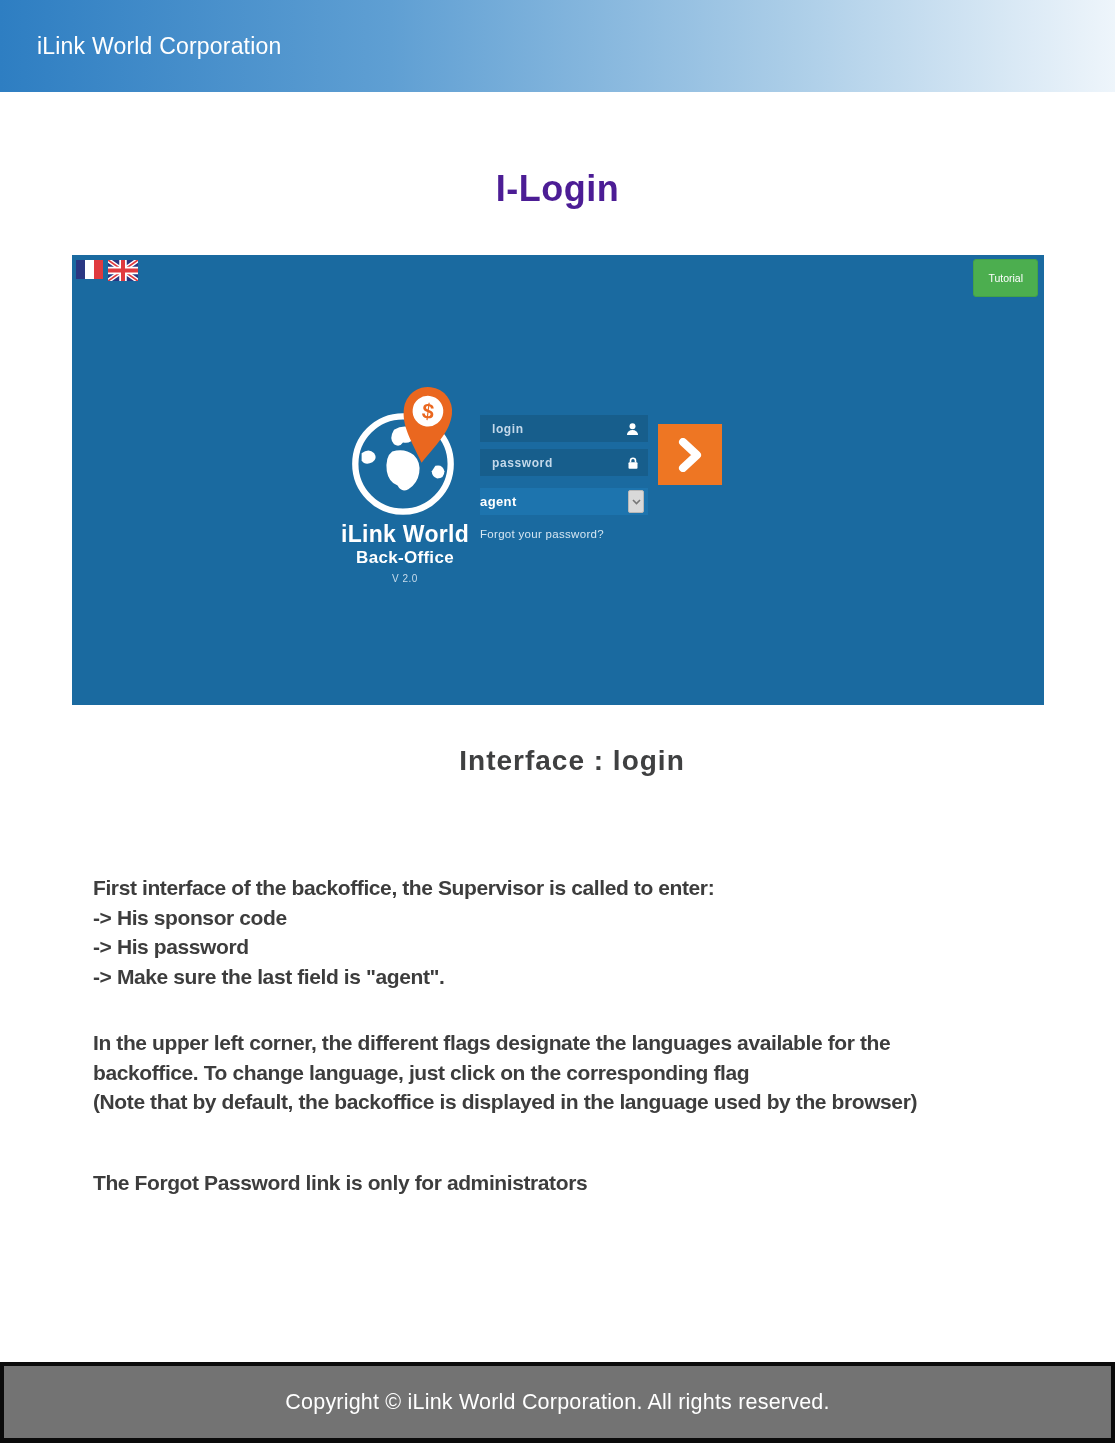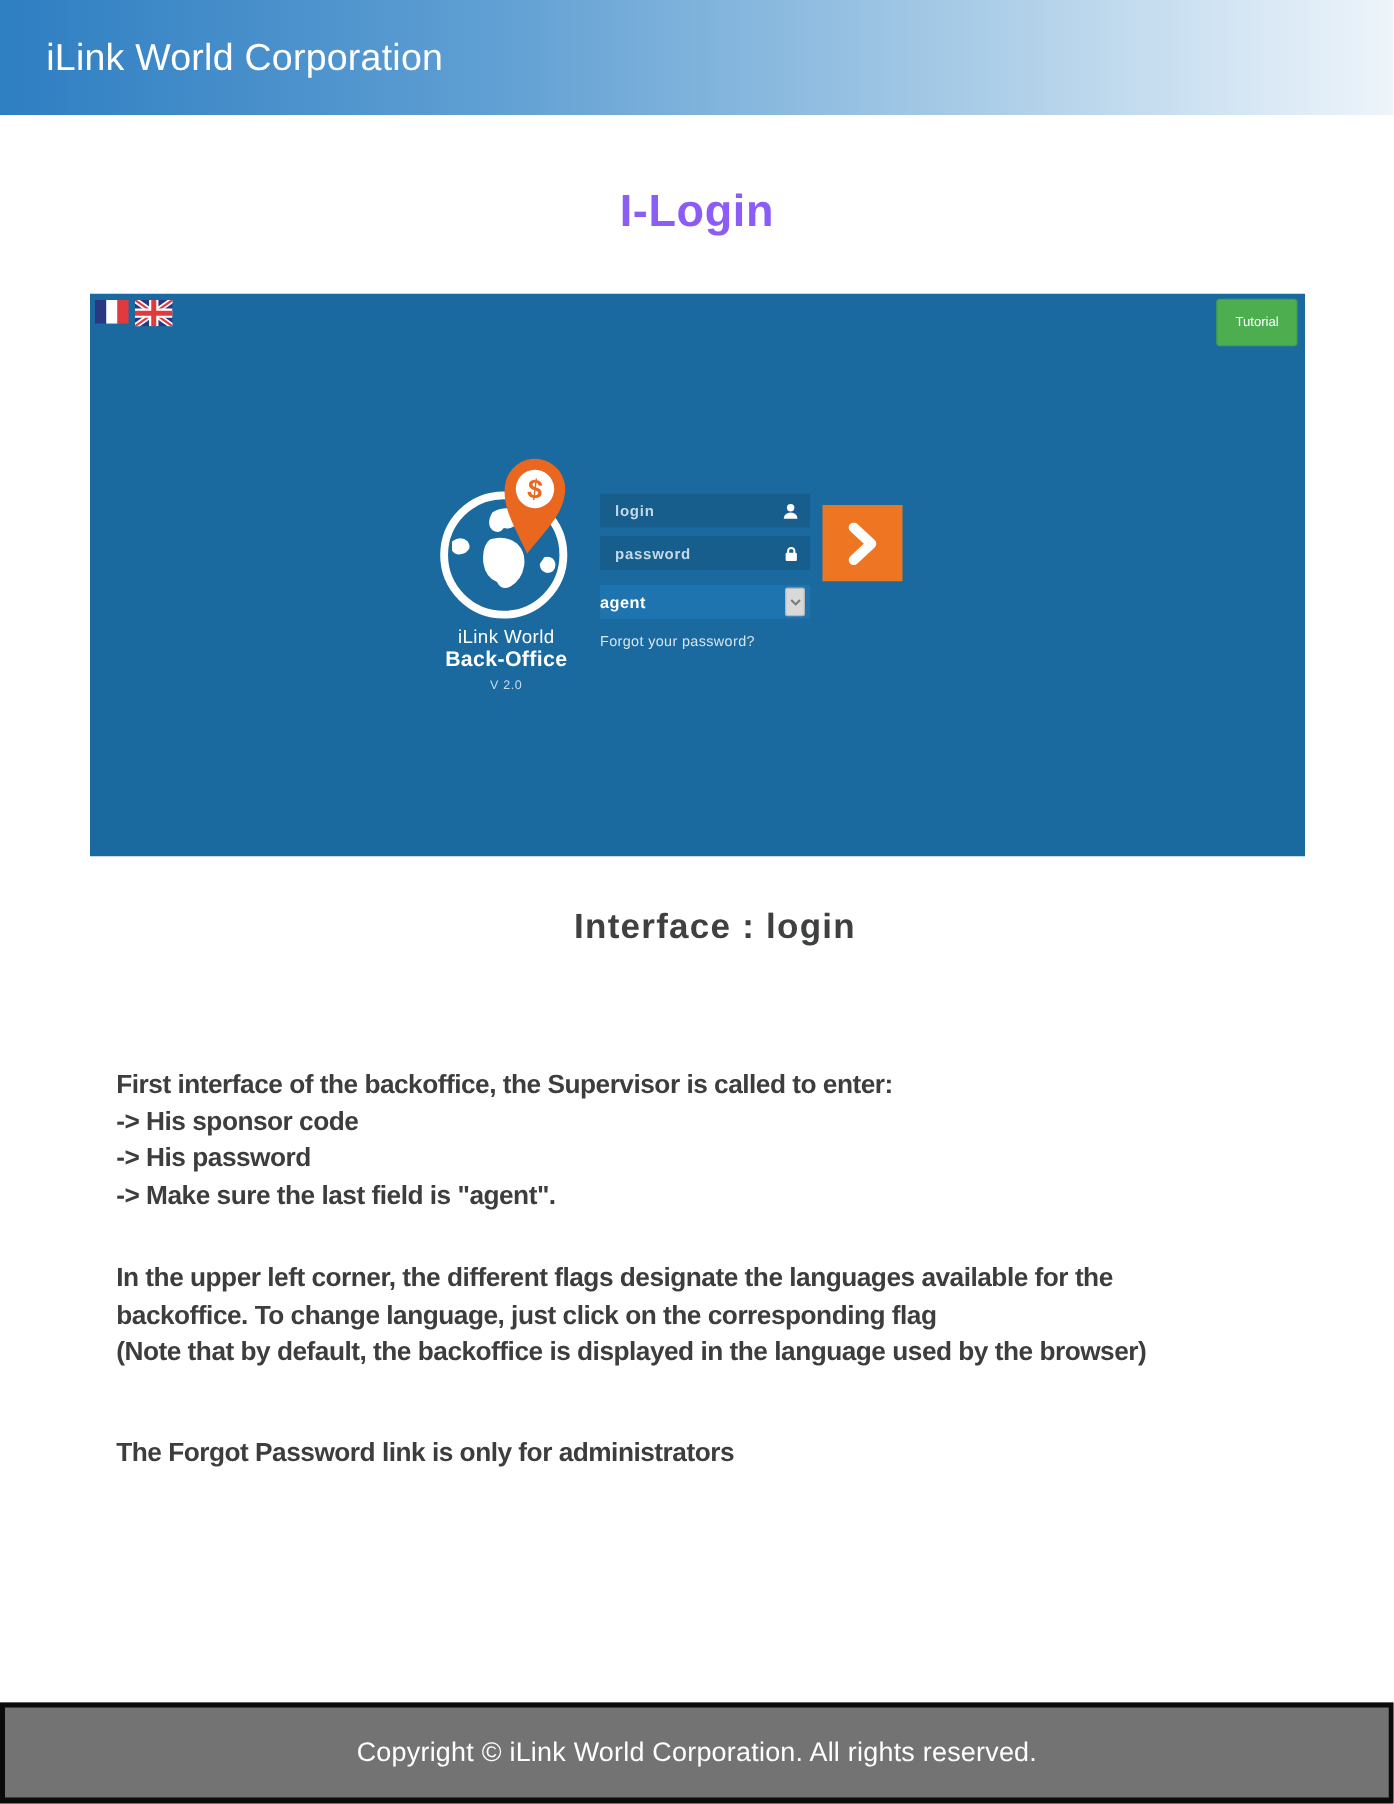--- a/index.html
+++ b/index.html
@@ -15,32 +15,32 @@
 
   
   .doc-header {
     height: 92px;
     background: linear-gradient(90deg, #2e7ec2 0%, #5f9fd3 35%, #a9cce7 70%, #eef5fb 100%);
     color: #ffffff;
     display: flex;
     flex-direction: column;
     justify-content: center;
     padding-left: 37px;
-    font-size: 30px;
+    font-size: 23px;
     line-height: 31px;
     letter-spacing: 0.2px;
   }
 
   
   .page-title {
-    margin-top: 56px;
+    margin-top: 76px;
     text-align: center;
     font-size: 36px;
     font-weight: bold;
-    color: #8b5cf6;
+    color: #4c1d95;
     letter-spacing: 0.5px;
   }
 
   
   .screenshot {
     position: relative;
     margin-top: 45px;
     margin-left: 72px;
     width: 972px;
     height: 450px;
@@ -54,21 +54,21 @@
     border: 1px solid #44a148; border-radius: 3px;
     font-family: "Liberation Sans", sans-serif;
     font-size: 10.5px; padding: 12px 14px; cursor: pointer;
   }
 
   
   .logo { position: absolute; left: 238px; top: 130px; width: 190px; text-align: center; color: #ffffff; }
   .logo-art { position: relative; width: 190px; height: 130px; }
   .globe { position: absolute; left: 39px; top: 25px; }
   .pin   { position: absolute; left: 88px; top: 0px; transform: rotate(7deg); }
-  .brand-name   { margin-top: 6px; font-size: 15px; font-weight: normal; letter-spacing: 0.3px; }
+  .brand-name   { margin-top: 6px; font-size: 23px; font-weight: bold; letter-spacing: 0.3px; }
   .product-name { font-size: 17px; font-weight: bold; letter-spacing: 0.3px; }
   .version-label{ margin-top: 5px; font-size: 10px; color: #c8dcec; letter-spacing: 0.5px; }
 
   
   .login-form { position: absolute; left: 408px; top: 160px; width: 168px; }
   .field {
     position: relative; width: 168px; height: 27px; margin-bottom: 7px;
     background: #175e8c;
   }
   .field input {

